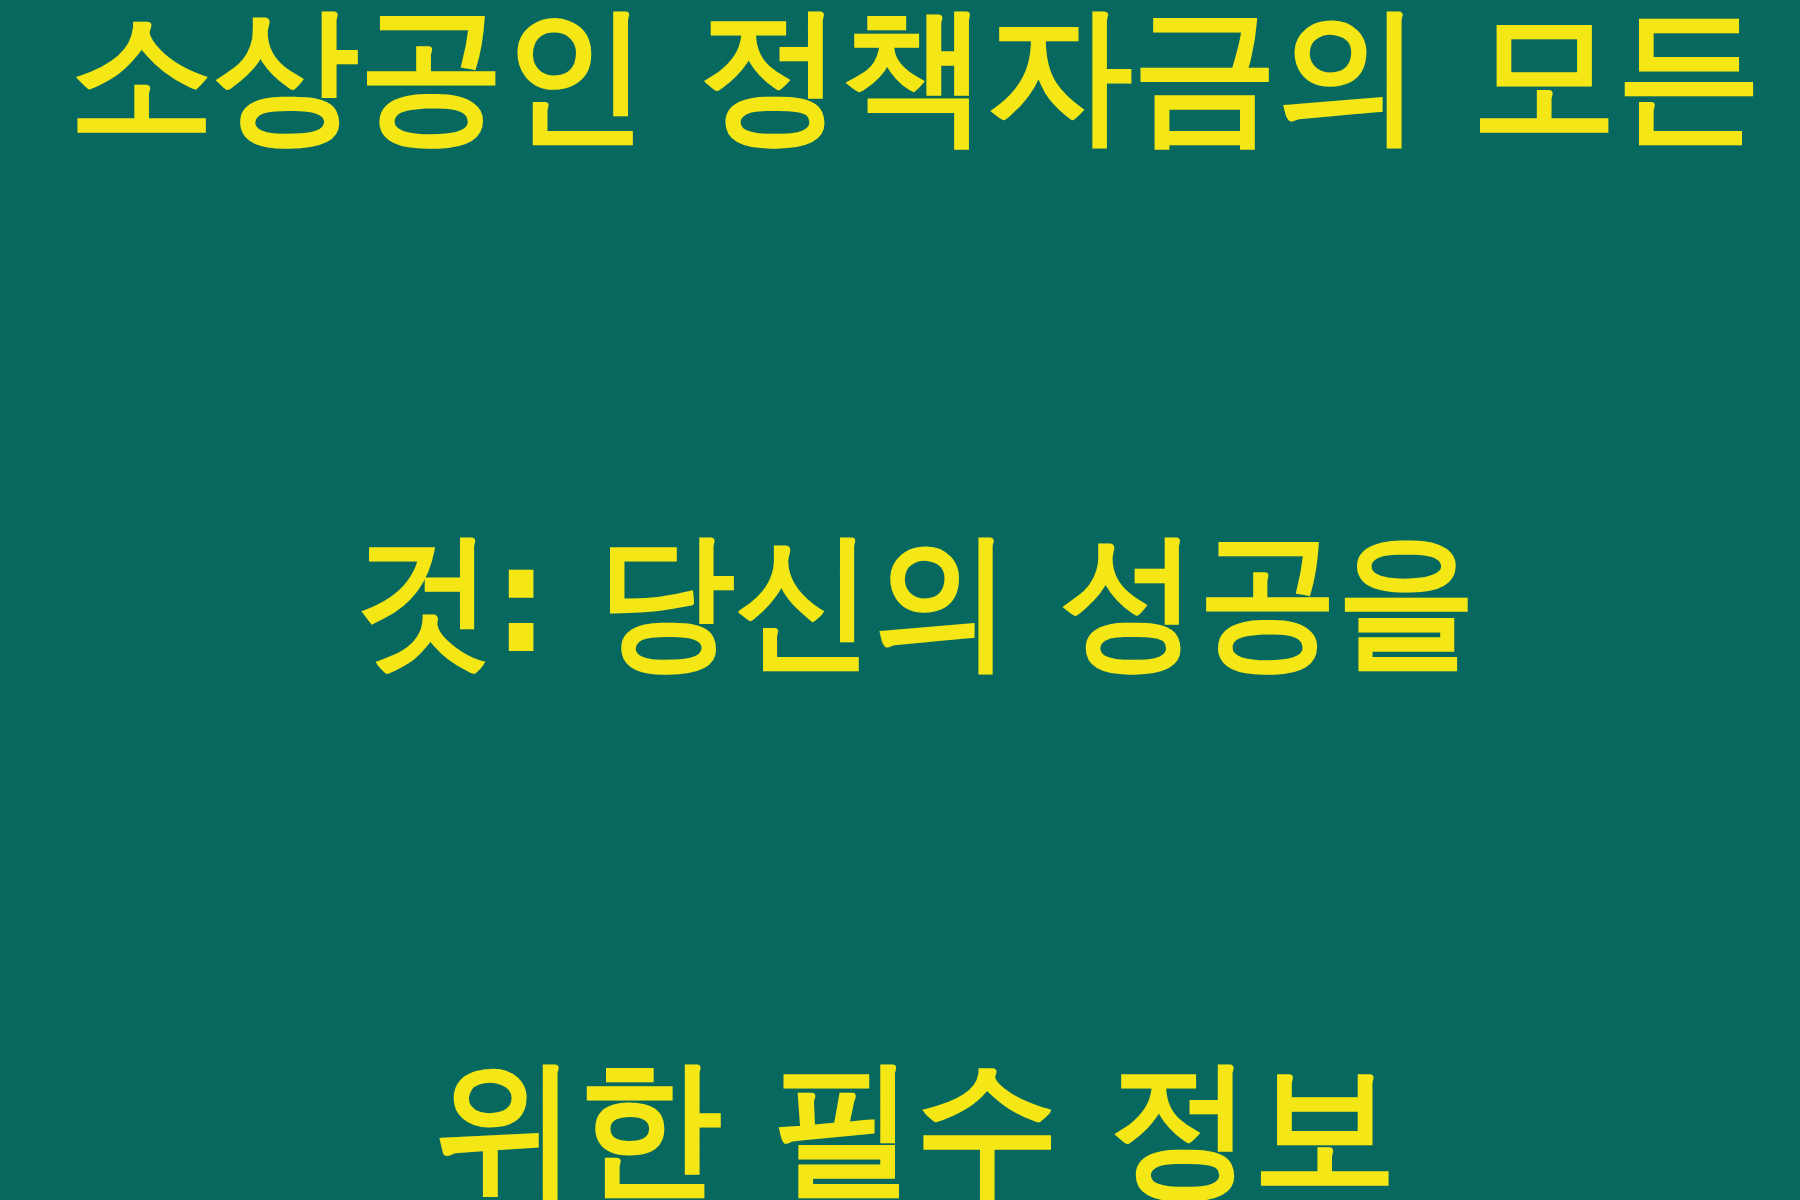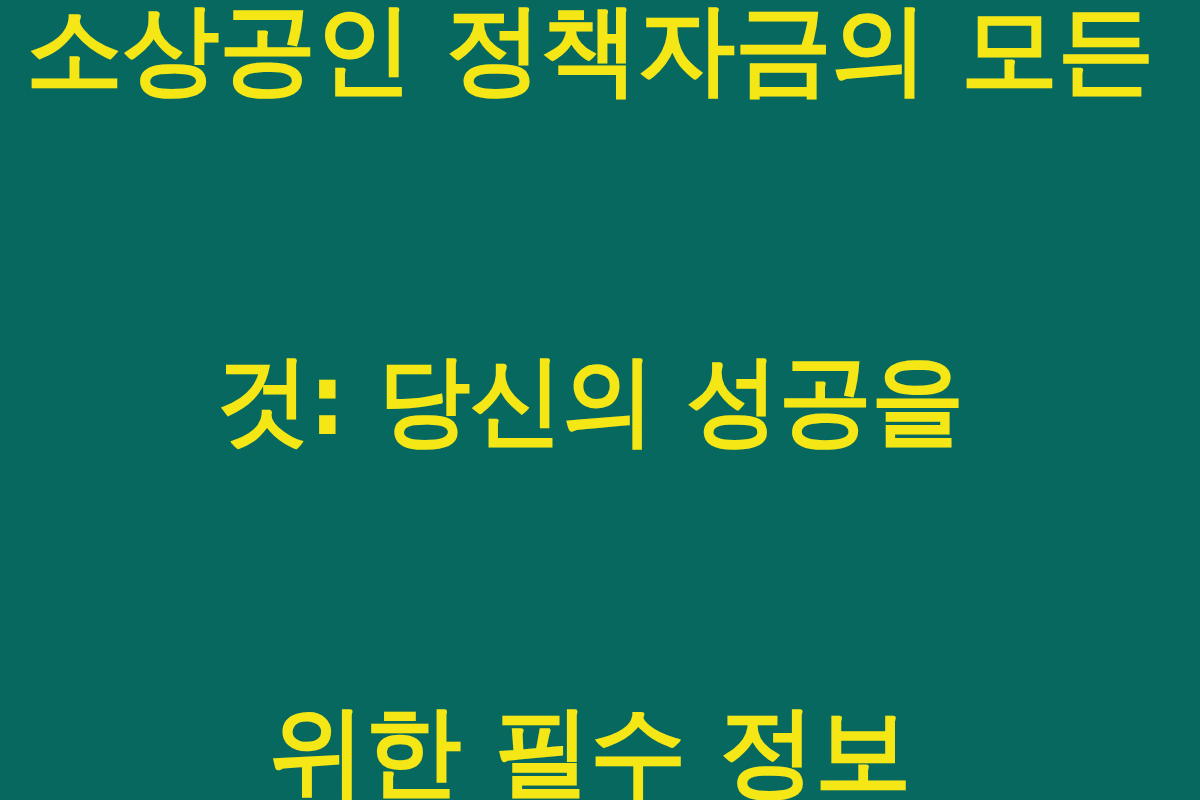--- a/index.html
+++ b/index.html
@@ -14,21 +14,21 @@
     font-family: "DejaVu Sans", "Liberation Sans", sans-serif;
   }
 
   #thumbnail-canvas {
     position: relative;
     width: 1200px;
     height: 800px;
     background-color: #06685f;
     display: flex;
     align-items: center;
-    justify-content: flex-start;
+    justify-content: flex-end;
     box-sizing: border-box;
   }
 
   #headline-block {
     width: 1180px;
     margin: 0;
     padding: 0;
     text-align: center;
     color: #f5e616;
     font-family: "DejaVu Sans", "Liberation Sans", sans-serif;

